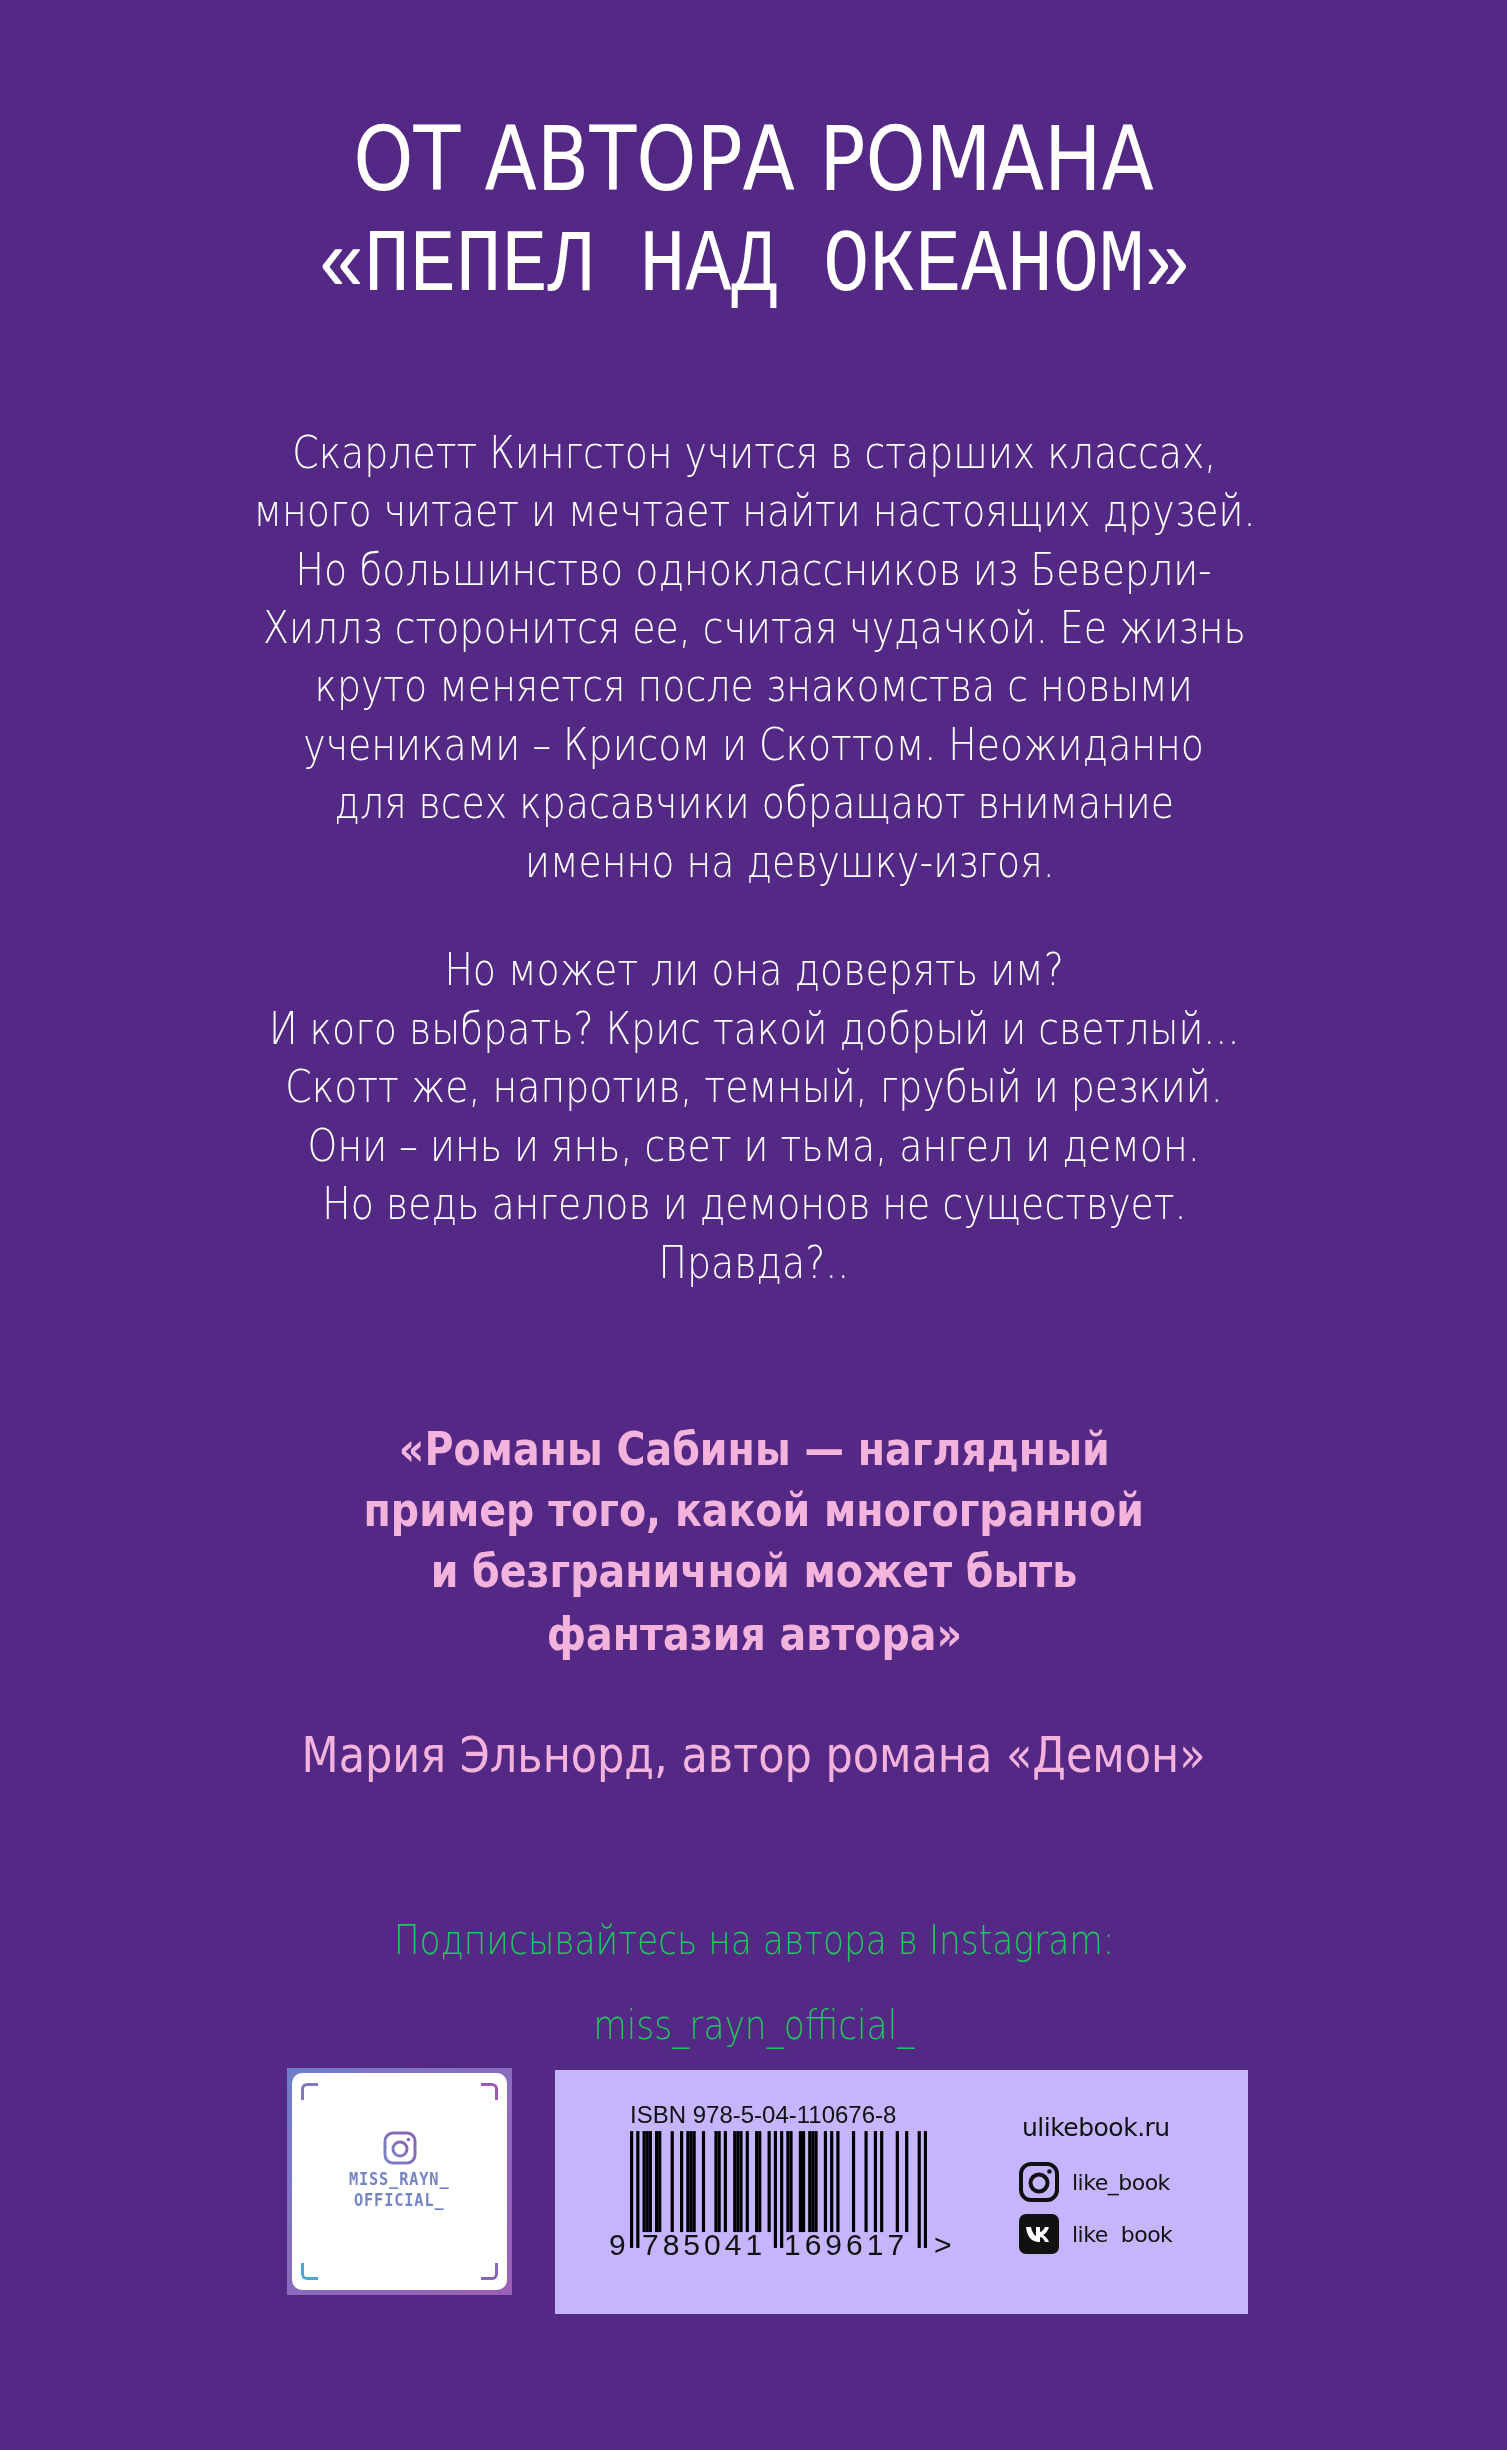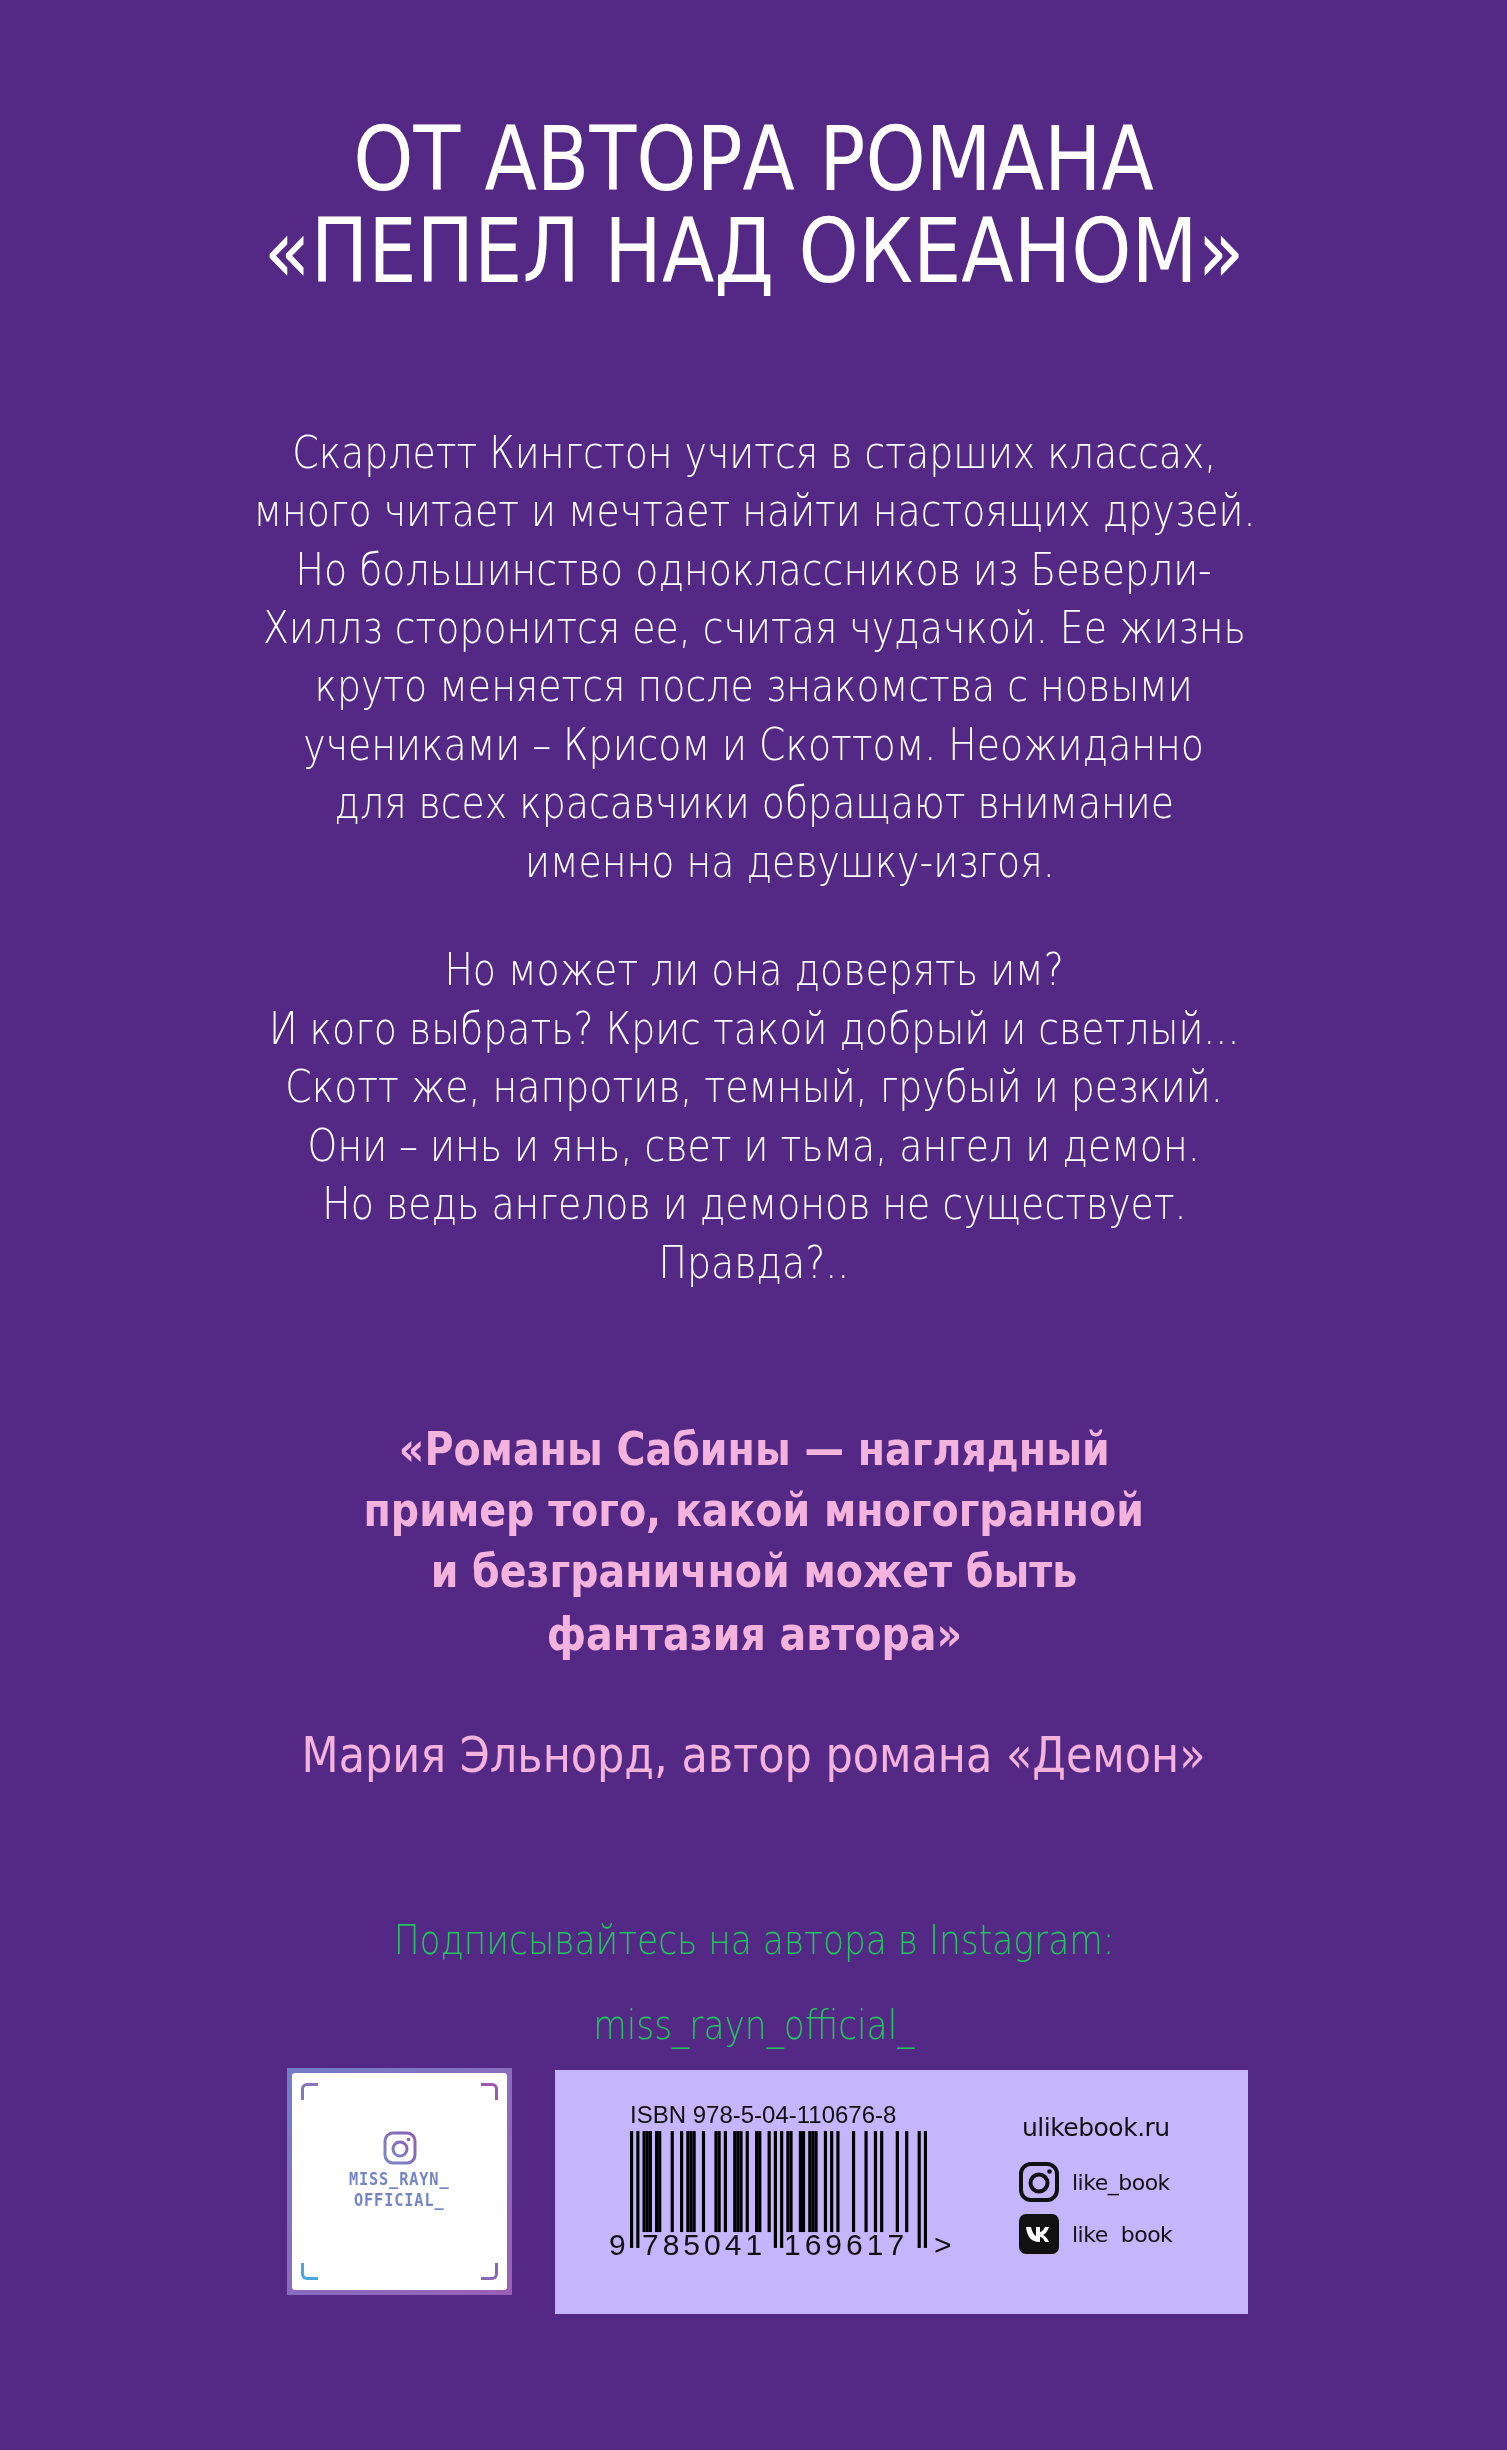--- a/index.html
+++ b/index.html
@@ -65,21 +65,21 @@
 
     
     .nametag {
       position: absolute; left: 287px; top: 2068px;
       width: 225px; height: 227px;
       background: linear-gradient(135deg, #6f7fc8 0%, #8a6cbf 50%, #9a5fb5 100%);
       box-sizing: border-box;
     }
     .nametag-inner {
       position: absolute; left: 5px; top: 5px; right: 5px; bottom: 5px;
-      background: #ffffff; border-radius: 3px;
+      background: #ffffff; border-radius: 10px;
     }
     .corner { position: absolute; width: 14px; height: 14px; border-style: solid; border-width: 0; }
     .corner.tl { left: 9px; top: 10px; border-left-width: 3px; border-top-width: 3px; border-color: #8575bd; border-top-left-radius: 6px; }
     .corner.tr { right: 9px; top: 10px; border-right-width: 3px; border-top-width: 3px; border-color: #9d5aad; border-top-right-radius: 6px; }
     .corner.bl { left: 9px; bottom: 10px; border-left-width: 3px; border-bottom-width: 3px; border-color: #48a8dd; border-bottom-left-radius: 6px; }
     .corner.br { right: 9px; bottom: 10px; border-right-width: 3px; border-bottom-width: 3px; border-color: #8a66b8; border-bottom-right-radius: 6px; }
     .nametag-icon { position: absolute; left: 91px; top: 58px; width: 34px; height: 34px; }
     .nametag-text {
       position: absolute; left: 0; width: 215px; text-align: center;
       font-family: "DejaVu Sans Mono", monospace; font-weight: bold;
@@ -112,21 +112,21 @@
     .pub-row { position: absolute; left: 2px; height: 42px; display: flex; align-items: center; white-space: nowrap; }
     .pub-row .label { font-size: 22px; margin-left: 12px; letter-spacing: -0.5px; }
     .pub-icon { width: 42px; height: 42px; }
   </style>
 </head>
 <body>
 
 <div class="center-line title-line" style="top:115px;">
   <span class="fit">ОТ АВТОРА РОМАНА</span>
 </div>
-<div class="center-line title-line" style="top:207px;">
+<div class="center-line title-line" style="top:222px;font-family:Liberation Mono, monospace;">
   <span class="fit">«ПЕПЕЛ НАД ОКЕАНОМ»</span>
 </div>
 
 <div>
   <div class="center-line body-line" style="top:428px;"><span class="fit">Скарлетт Кингстон учится в старших классах,</span></div>
   <div class="center-line body-line" style="top:486px;"><span class="fit">много читает и мечтает найти настоящих друзей.</span></div>
   <div class="center-line body-line" style="top:545px;"><span class="fit">Но большинство одноклассников из Беверли-</span></div>
   <div class="center-line body-line" style="top:603px;"><span class="fit">Хиллз сторонится ее, считая чудачкой. Ее жизнь</span></div>
   <div class="center-line body-line" style="top:661px;"><span class="fit">круто меняется после знакомства с новыми</span></div>
   <div class="center-line body-line" style="top:720px;"><span class="fit">учениками – Крисом и Скоттом. Неожиданно</span></div>

